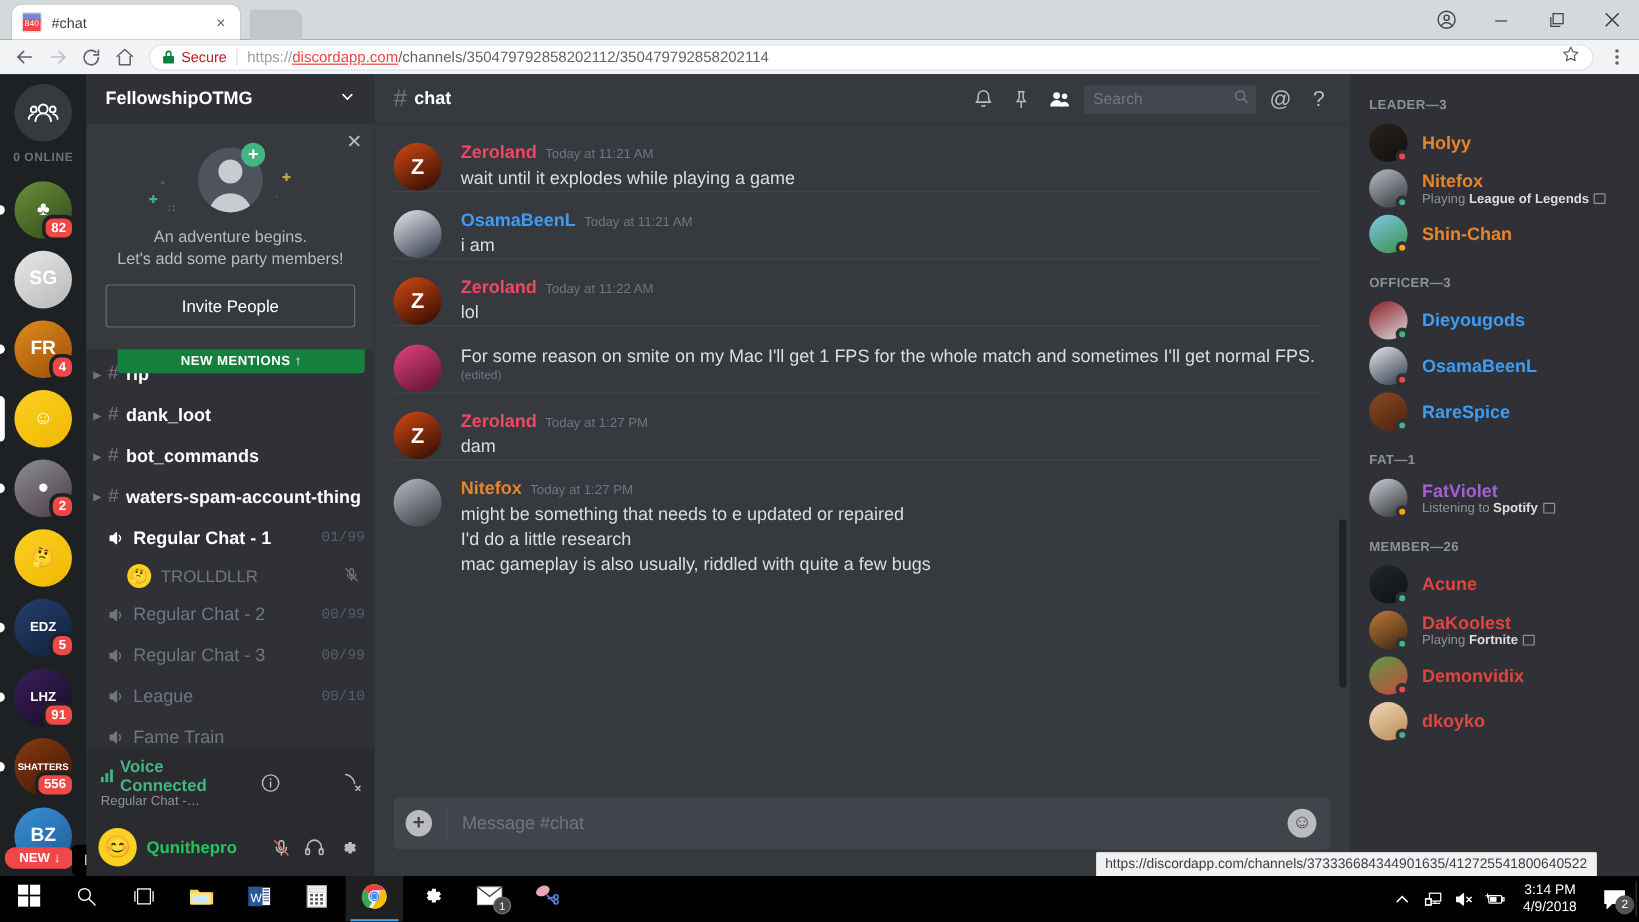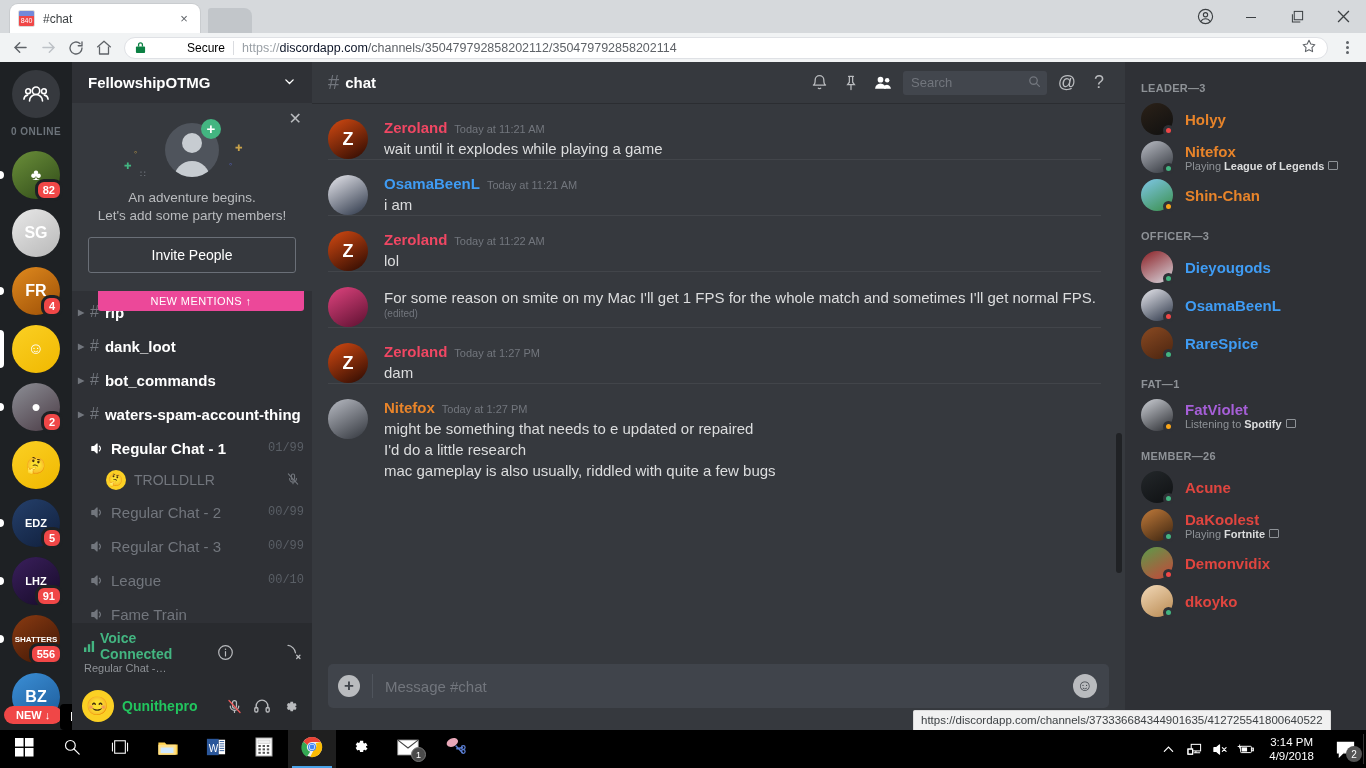--- a/index.html
+++ b/index.html
@@ -69,24 +69,24 @@
     width: 28px; height: 28px; display: flex; align-items: center;
     justify-content: center; color: #5f6368; cursor: pointer; flex: 0 0 28px;
   }
   .nav-btn.disabled { color: #bdc1c6; }
   .omnibox {
     flex: 1; height: 22px; background: #fff; border-radius: 11px;
     margin: 0 6px; display: flex; align-items: center; padding: 0 10px;
     border: 1px solid #dfe1e5;
   }
   .secure-lock { color: #0b8043; margin-right: 5px; display: flex; }
-  .secure-text { color: #000000; font-size: 12px; margin-right: 8px; margin-left: 36px; }
+  .secure-text { color: #b91c1c; font-size: 12px; margin-right: 8px; }
   .omni-sep { width: 1px; height: 14px; background: #dadce0; margin-right: 8px; }
   .omni-url { font-size: 12.5px; color: #9aa0a6; white-space: nowrap; }
-  .omni-url b { color: #0f172a; font-weight: 400; }
+  .omni-url b { color: #ef4444; font-weight: 400; text-decoration: underline; }
   .omni-url .u-path { color: #5f6368; }
   .omni-star { margin-left: auto; color: #5f6368; cursor: pointer; }
   .chrome-menu {
     width: 26px; height: 26px; display: flex; align-items: center;
     justify-content: center; color: #5f6368; cursor: pointer;
   }
   .dot3 { display: flex; flex-direction: column; gap: 2px; align-items: center; }
   .dot3 i { width: 3px; height: 3px; border-radius: 50%; background: #5f6368; display: block; }
 
   
@@ -214,21 +214,21 @@
     color: #72767d; font-size: 14px; cursor: pointer;
   }
   .voice-user .vu-av {
     width: 20px; height: 20px; border-radius: 50%; margin-right: 8px;
     background: #fbd024; display: flex; align-items: center; justify-content: center;
     font-size: 12px; flex: 0 0 20px;
   }
   .voice-user .vu-name { flex: 1; }
   .mentions-bar {
     position: absolute; left: 26px; right: 8px; top: 0;
-    background: #ec4899; color: #fff; font-size: 11px; font-weight: normal;
+    background: #15803d; color: #fff; font-size: 11px; font-weight: bold;
     text-align: center; padding: 4px 0; border-radius: 0 0 3px 3px;
     letter-spacing: .4px; cursor: pointer; z-index: 5;
   }
   .voice-status {
     background: #292b2f; padding: 7px 10px 8px 12px; display: flex; align-items: center; gap: 40px;
   }
   .vs-left { flex: 1; min-width: 0; }
   .vs-title { color: #43b581; font-size: 14px; font-weight: 600; display: flex; align-items: center; }
   .vs-sub { color: #8e9297; font-size: 11px; white-space: nowrap; overflow: hidden; text-overflow: ellipsis; }
   .vs-ico { color: #b9bbbe; margin-left: 10px; cursor: pointer; display: flex; }

